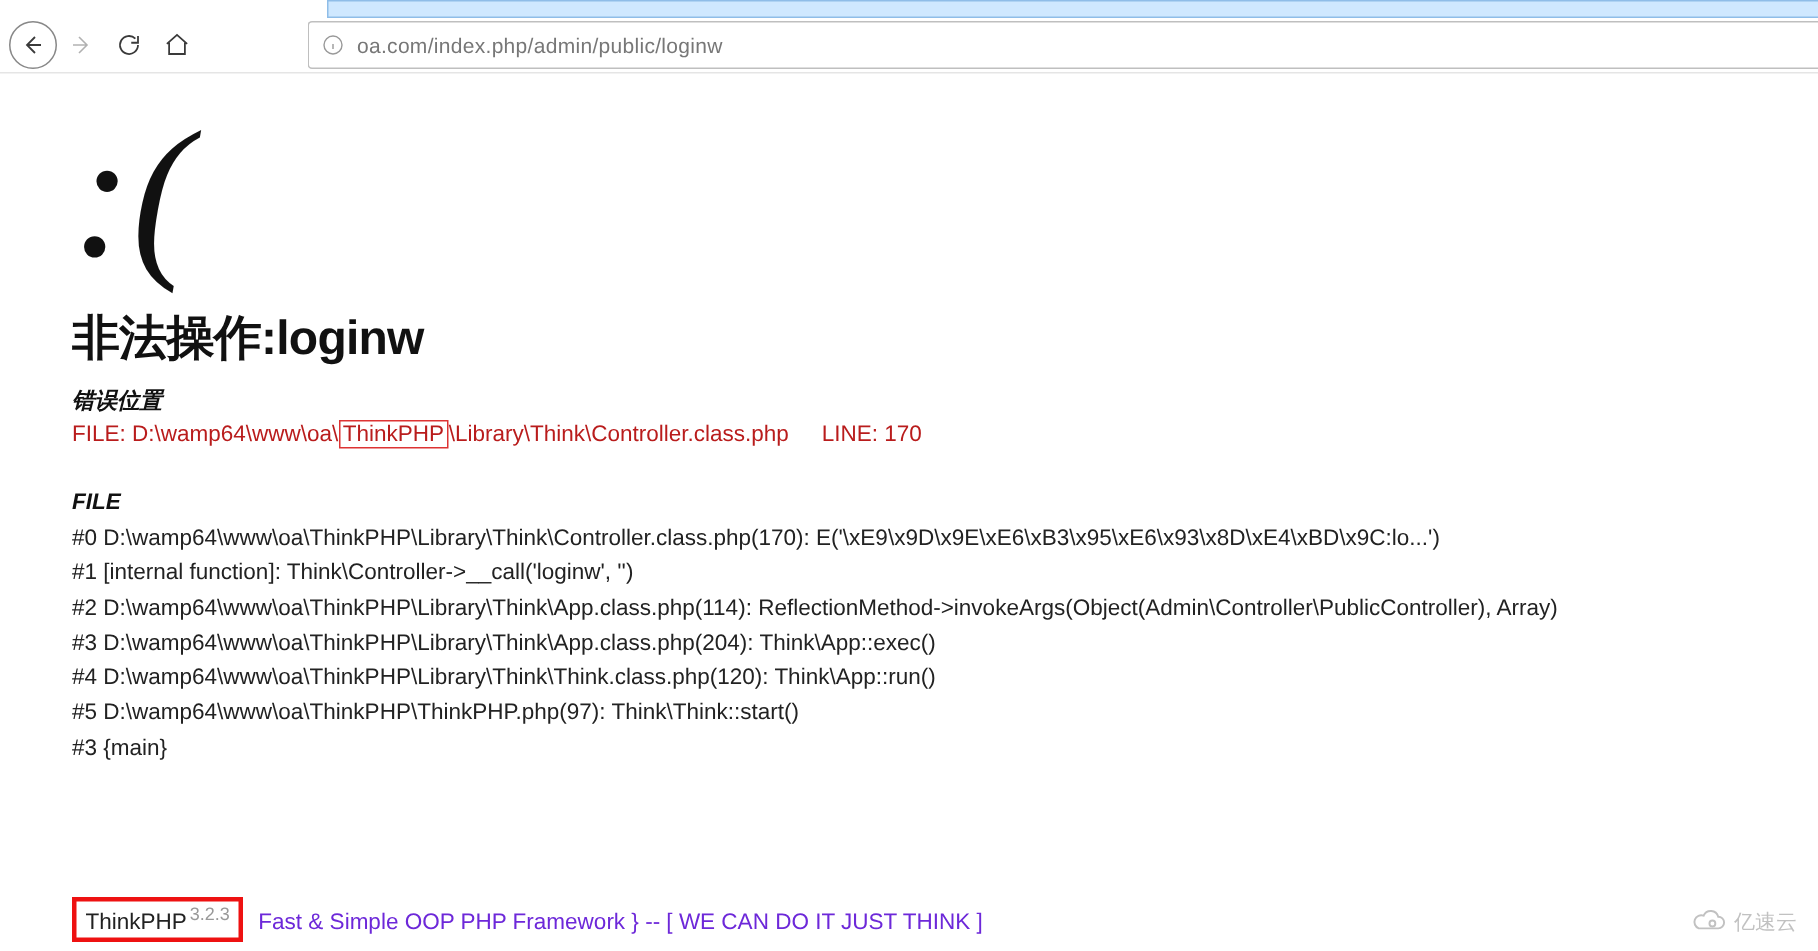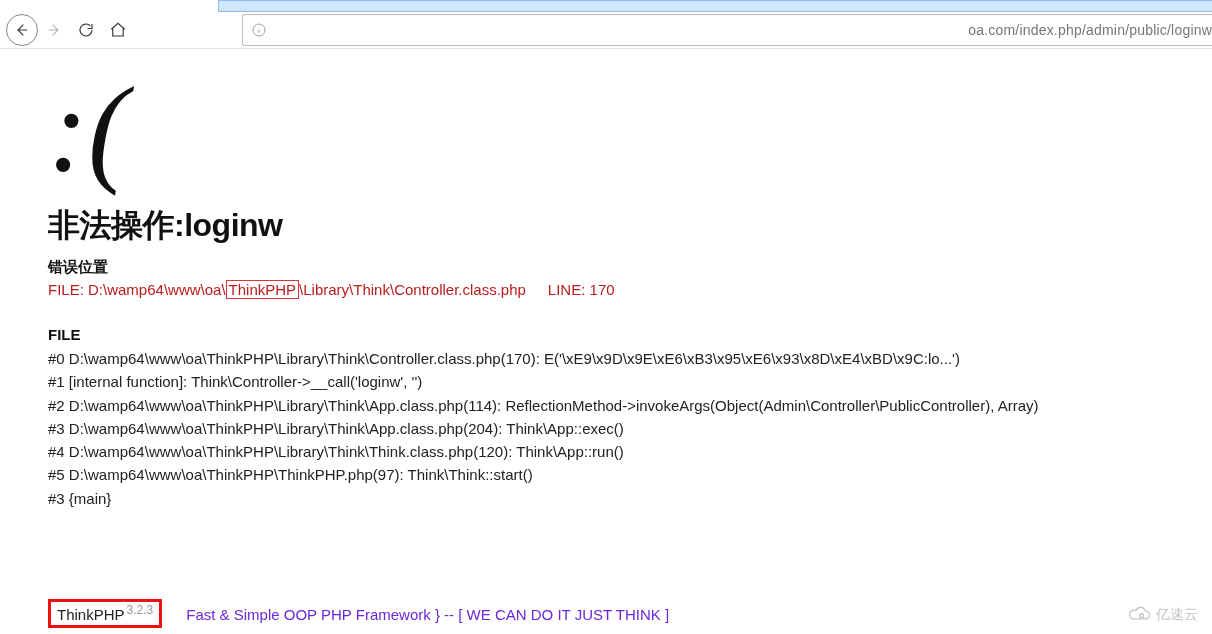--- a/index.html
+++ b/index.html
@@ -50,31 +50,30 @@
   .icon-btn.home svg { stroke: #3a3a3a; }
   .nav-buttons { display:flex; align-items:center; margin-left:6px; gap:0; }
   .nav-back-circle {
     width:30px; height:30px; border:1.4px solid #888; border-radius:50%;
     display:flex; align-items:center; justify-content:center;
   }
   .nav-back-circle svg { stroke:#444; stroke-width:1.8; fill:none; }
   .nav-forward { opacity:.45; }
 
   .address-bar {
-    margin-left: 108px;
+    margin-left: 71px;
     flex: 1;
     height: 30px;
     border: 1px solid #bfbfbf;
     border-right: none;
     border-radius: 3px 0 0 3px;
     margin-right:0;
     display: flex;
     align-items: center;
     background: #fff;
-    justify-content: space-between;
   }
   .addr-icon {
     width: 32px;
     display:flex;
     align-items:center;
     justify-content:center;
     color:#888;
   }
   .addr-icon svg { stroke:#999; fill:none; stroke-width:1.4; }
   .addr-text {
@@ -110,20 +109,21 @@
   .headline {
     font-size: 32px;
     font-weight: 700;
     margin: 14px 0 10px 0;
     letter-spacing: -.5px;
   }
   .section-title {
     font-size: 15px;
     font-weight: 700;
     margin: 10px 0 4px 0;
+    font-style: italic;
   }
   .fileline {
     font-size: 15px;
     color: #b91c1c;
     margin: 2px 0 28px 0;
   }
   .fileline .gap { display:inline-block; width:22px; }
   .boxed-red {
     border: 1px solid #d33;
     padding: 0 2px;
@@ -135,21 +135,21 @@
   }
   .trace div { white-space: nowrap; }
 
   
   .footer {
     position: absolute;
     left: 48px;
     bottom: 6px;
     display: flex;
     align-items: baseline;
-    gap: 24px;
+    gap: 10px;
     font-size: 15px;
   }
   .version-box {
     border: 3px solid #e11;
     padding: 1px 6px 2px 6px;
     color: #222;
     display: inline-block;
   }
   .version-box sup { color:#999; font-size:12px; margin-left:2px; }
   .footer-text { color:#6d28d9; }

